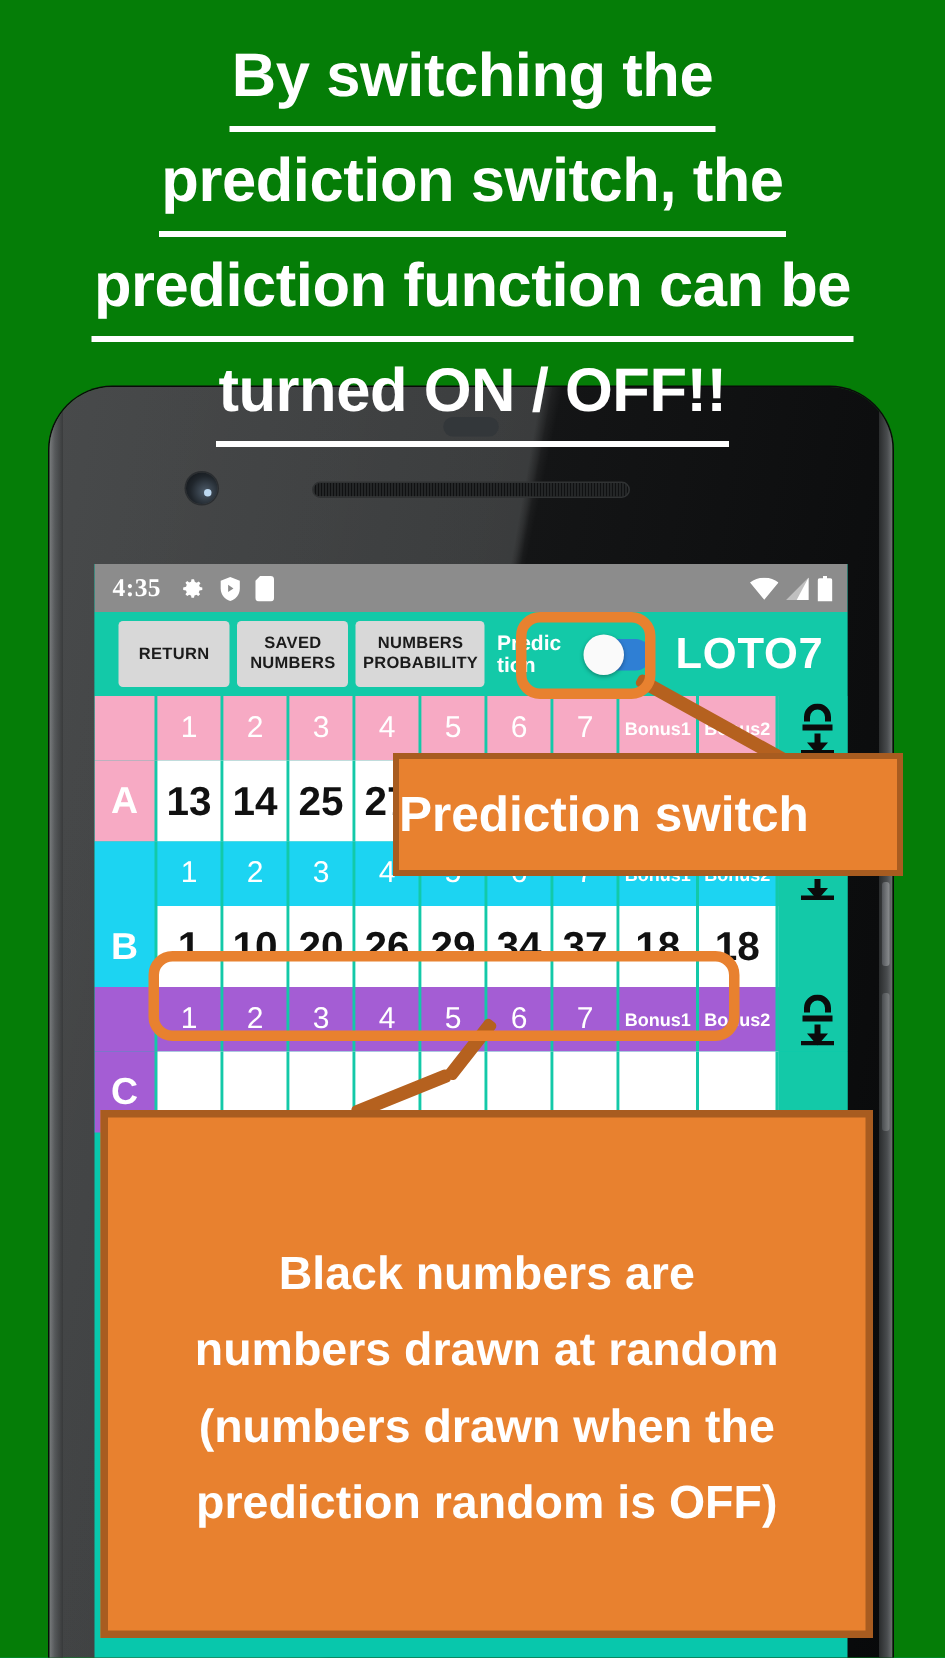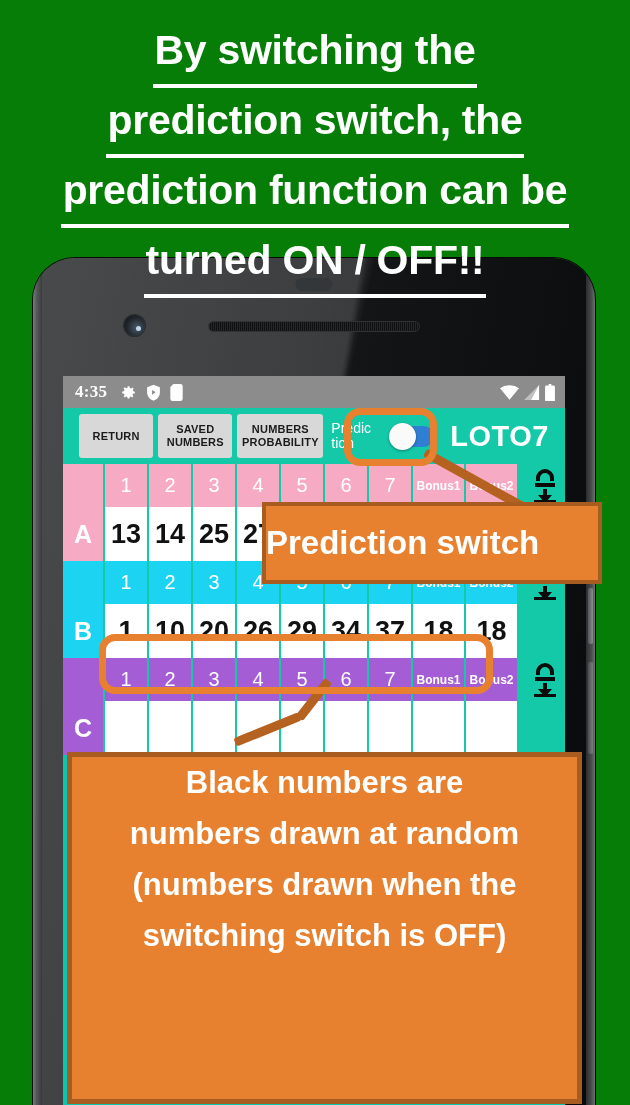--- a/index.html
+++ b/index.html
@@ -148,21 +148,21 @@
   }
   .tb-btn.b-return { width: 84px; }
   .tb-btn.b-saved  { width: 84px; }
   .tb-btn.b-prob   { width: 86px; }
 
   .pred-switch {
     display: flex; align-items: center; gap: 5px;
     padding: 2px 5px 2px 3px;
   }
   .pred-label {
-    color: #ffffff; font-size: 14px; font-weight: normal;
+    color: #ffffff; font-size: 14px; font-weight: bold;
     line-height: 15px; width: 54px;
     word-break: break-all;
   }
   .switch-track {
     width: 44px; height: 21px; border-radius: 11px;
     background: #2f7fd4;
     position: relative;
   }
   .switch-thumb {
     position: absolute; left: -1px; top: -3px;
@@ -225,21 +225,21 @@
     left: 262px; top: 502px;
     width: 340px; height: 82px;
     display: flex; align-items: center; 
     font-size: 33px;
     border-width: 4px;
   }
   #ann-bottom {
     left: 67px; top: 740px;
     width: 515px; height: 352px;
     font-size: 31px; line-height: 51px;
-    margin-top: 12px;
+    padding-top: 78px;
   }
 
   .hl-ring {
     position: absolute;
     border: 7px solid #e8812f;
     border-radius: 16px;
     z-index: 25;
   }
   #ring-switch { left: 344px; top: 408px; width: 93px; height: 58px; }
   #ring-rowb   { left: 99px;  top: 634px; width: 394px; height: 60px; }
@@ -468,16 +468,16 @@
   <div class="hl-ring" id="ring-rowb"></div>
 
   <div class="ann-box" id="ann-switch">
     <span>Prediction switch</span>
   </div>
 
   <div class="ann-box" id="ann-bottom">
     <div>Black numbers are</div>
     <div>numbers drawn at random</div>
     <div>(numbers drawn when the</div>
-    <div>switching switch is OFF)</div>
+    <div>prediction random is OFF)</div>
   </div>
 
 </div>
 
 </body></html>

